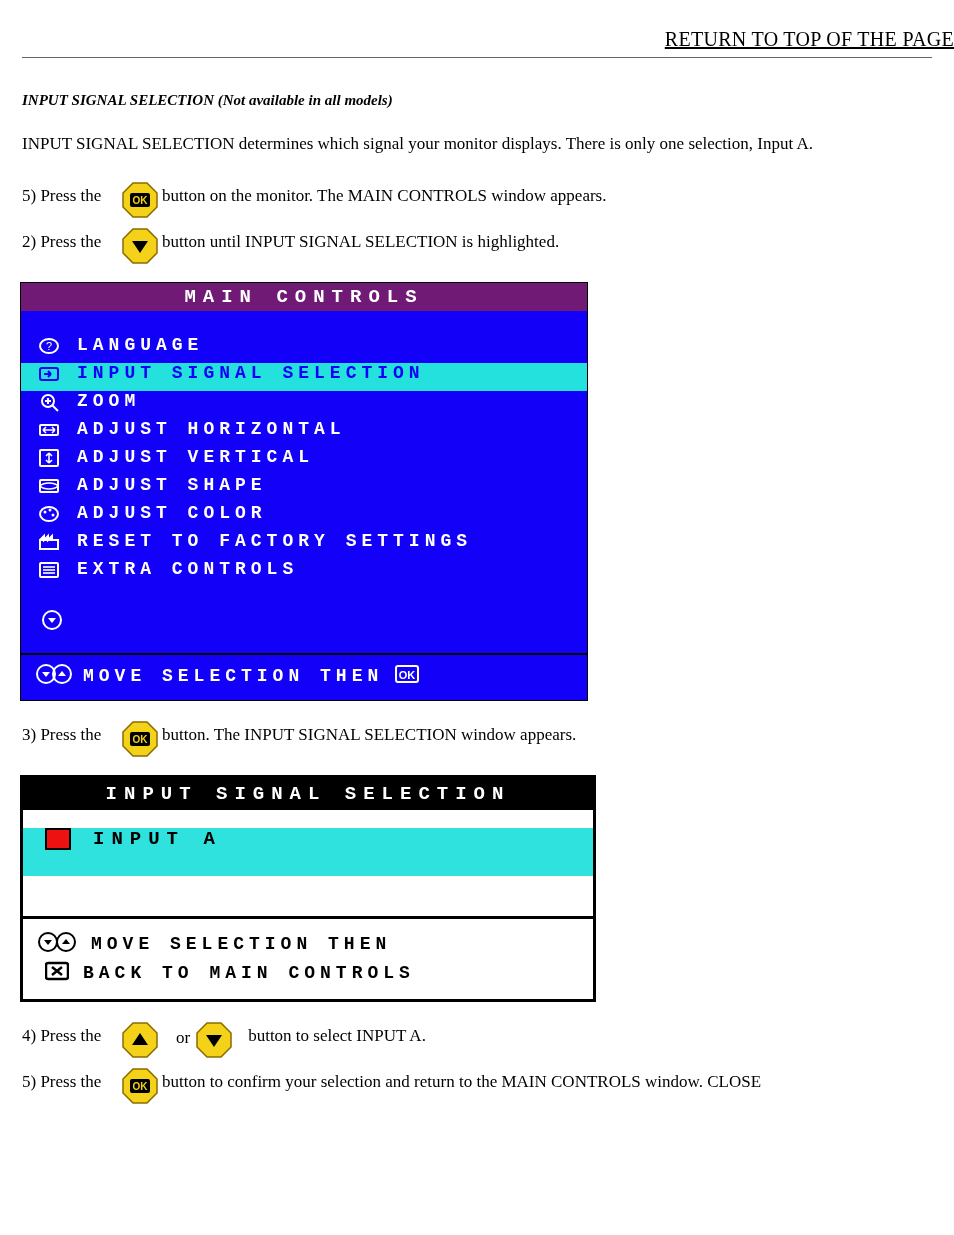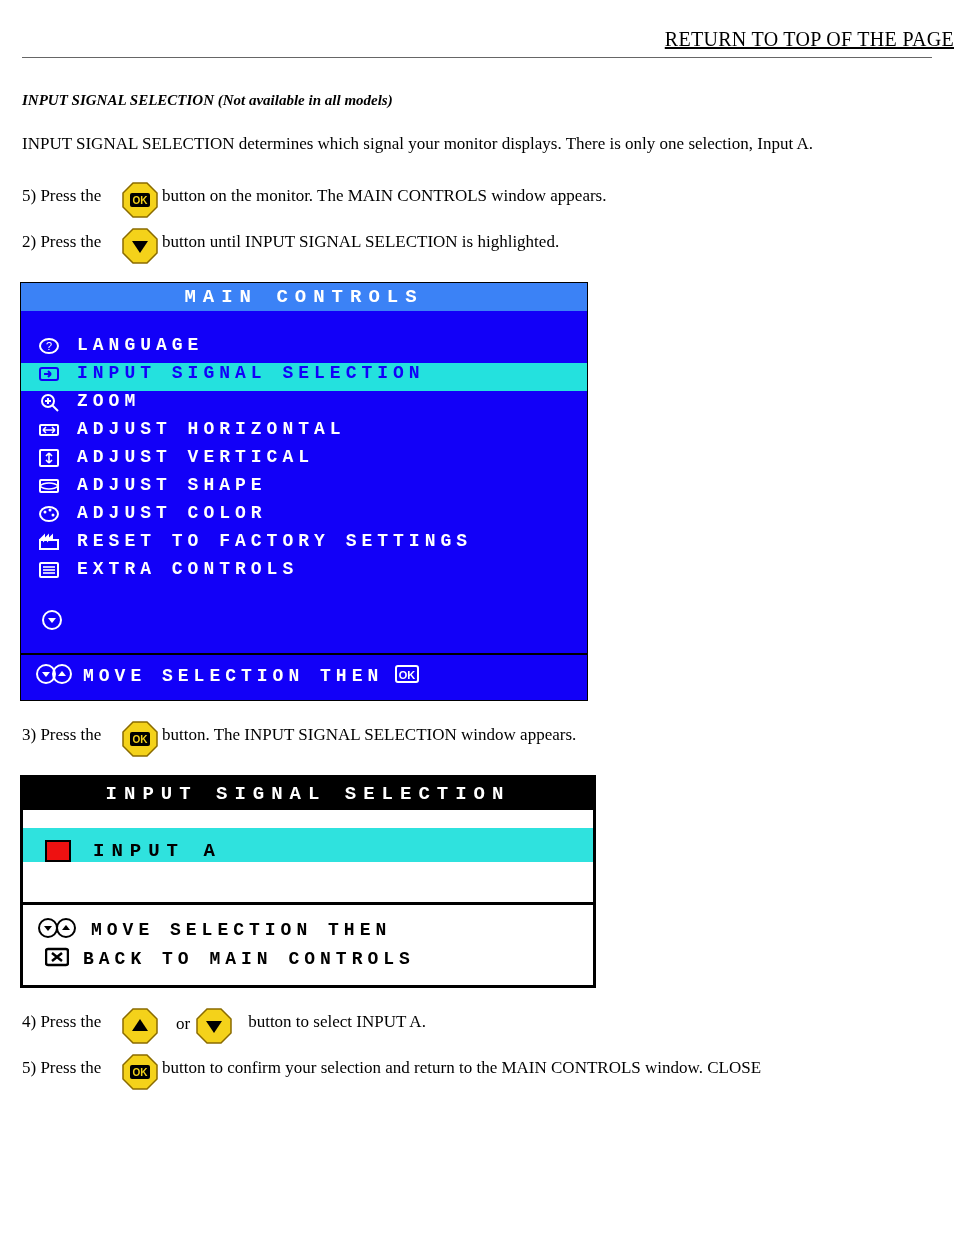--- a/index.html
+++ b/index.html
@@ -9,40 +9,40 @@
 .section-title{margin:34px 0 24px 22px;font-weight:bold;font-style:italic;font-size:15px}
 .body-text{margin:0 40px 0 22px;line-height:1.35}
 .step{display:flex;align-items:flex-start;margin:10px 0 10px 22px}
 .step .para{padding-top:4px;max-width:760px}
 .step .btns{display:flex;gap:22px;margin-right:12px}
 .step .lead{min-width:100px}
 .octbtn{display:inline-block;position:relative;width:36px;height:36px;vertical-align:middle}
 .octbtn svg{display:block}
 .after-btn{margin-left:4px}
 .osd{width:566px;margin:18px 0 20px 20px;border:1px solid #000;font-family:'Lucida Console','Courier New',monospace}
-.osd-title{background:#3b82f6;color:#fff;text-align:center;font-weight:bold;letter-spacing:7px;padding:3px 0;font-size:19px}
+.osd-title{background:#701a75;color:#fff;text-align:center;font-weight:bold;letter-spacing:7px;padding:3px 0;font-size:19px}
 .osd-body{background:#1200f8;padding:14px 0 0 0}
 .osd-row{display:flex;align-items:flex-start;height:28px}
 .osd-row .ic{width:56px;display:flex;justify-content:center;align-items:center;color:#fff}
 .osd-row .lbl{color:#fff;font-weight:bold;letter-spacing:5px;font-size:18px}
 .osd-row.hl{background:#24e1de}
 .osd-row.hl .lbl{color:#1200f8}
 .osd-row.hl .ic{color:#1200f8}
 .osd-gap{height:22px}
 .osd-row.close .ic svg{margin-left:6px}
 .osd-foot{border-top:2px solid #000;margin-top:16px;padding:8px 6px 10px 6px;display:flex;align-items:center}
 .osd-foot .lbl{color:#fff;font-weight:bold;letter-spacing:5px;font-size:18px;margin-left:10px}
 .osd-foot .ic{margin-left:8px;color:#fff}
 .osd-foot .okbox{margin-left:12px;color:#fff}
 
 .osd2{width:570px;margin:18px 0 20px 20px;border:3px solid #000;font-family:'Lucida Console','Courier New',monospace}
 .osd2-title{background:#000;color:#fff;text-align:center;font-weight:bold;letter-spacing:7px;padding:5px 0;font-size:19px}
 .osd2-body{background:#fff}
 .osd2-gap{height:18px;background:#fff}
-.osd2-row{display:flex;align-items:flex-end;height:34px;background:#2fe2de}
+.osd2-row{display:flex;align-items:flex-start;height:48px;background:#2fe2de}
 .osd2-row .ic{width:70px;display:flex;justify-content:center;align-items:center}
 .redsq{width:22px;height:18px;background:#e11;border:2px solid #000}
 .osd2-row .lbl{font-weight:bold;letter-spacing:7px;font-size:19px;color:#000}
 .osd2-foot{background:#fff;border-top:3px solid #000;padding:10px 8px 10px 14px}
 .fl{display:flex;align-items:center;margin:2px 0}
 .fl .lbl{font-weight:bold;letter-spacing:5px;font-size:18px;color:#000;margin-left:14px}
 </style>
 </head>
 <body>
 <div class="page">

